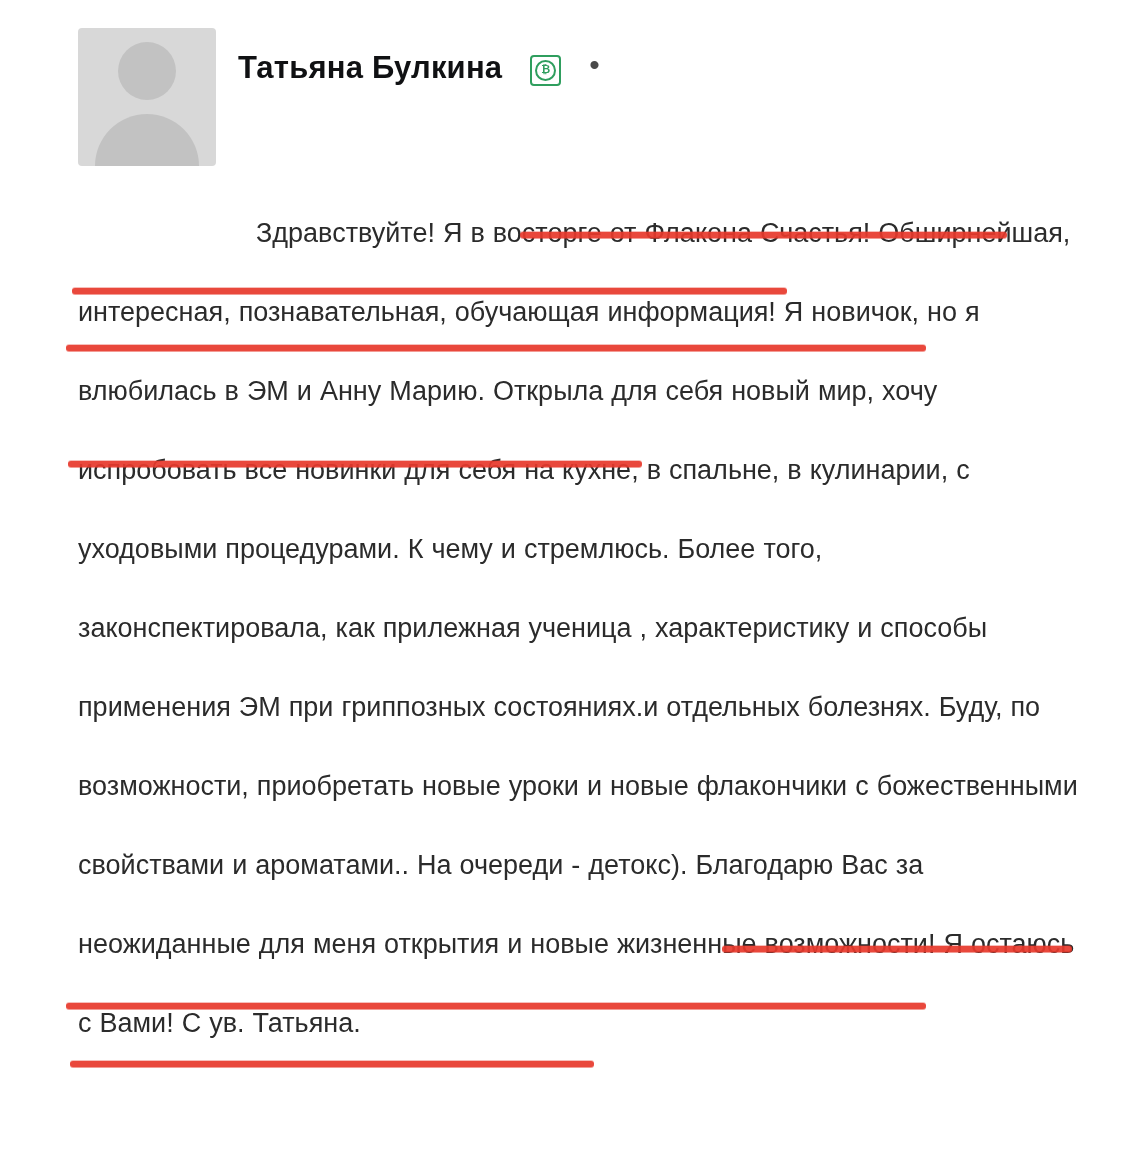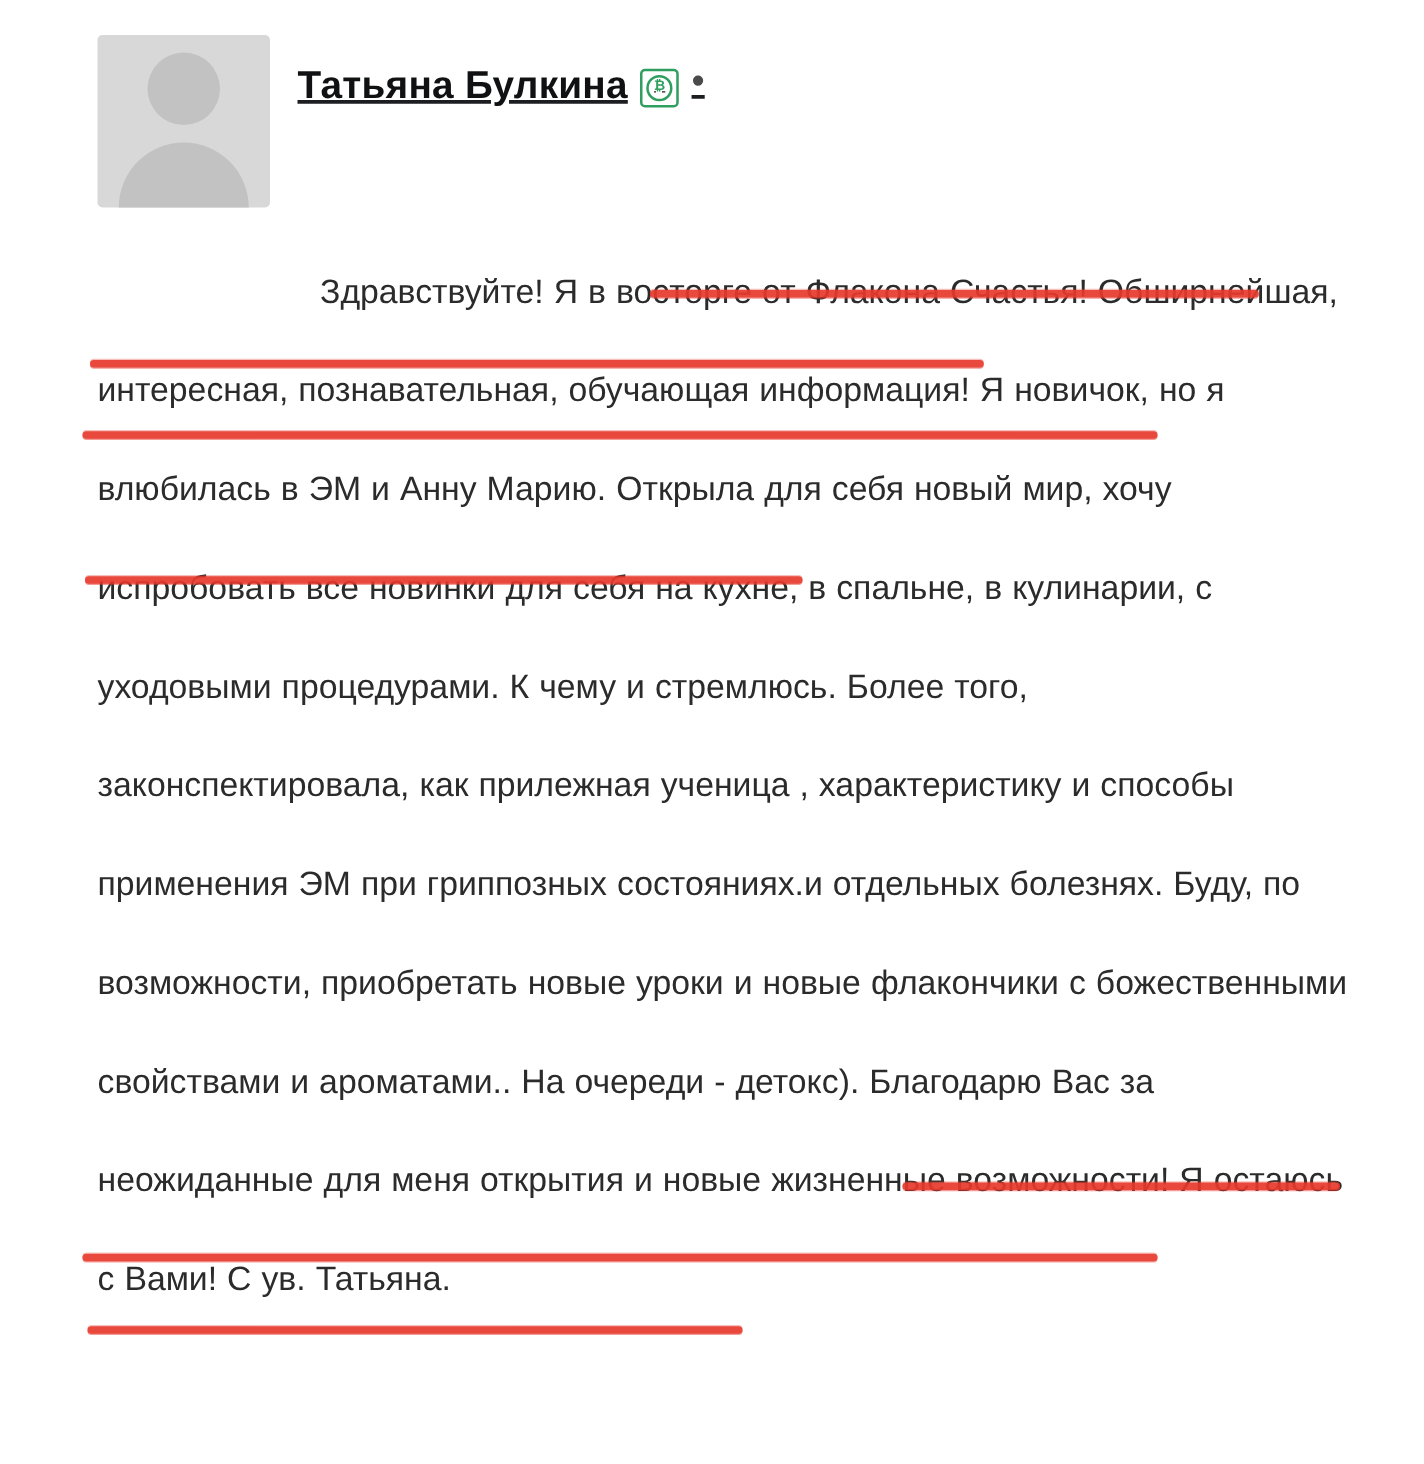--- a/index.html
+++ b/index.html
@@ -57,23 +57,22 @@
     width: 104px;
     height: 74px;
     border-radius: 52px 52px 0 0;
     background: #c2c2c2;
   }
 
   .header-text {
     padding-top: 22px;
     display: flex;
     align-items: center;
-    gap: 10px;
+    gap: 28px;
     white-space: nowrap;
-    text-decoration: underline;
   }
 
   .author-name {
     font-size: 31px;
     font-weight: bold;
     letter-spacing: 0.2px;
     color: #101113;
   }
 
   .badge {

